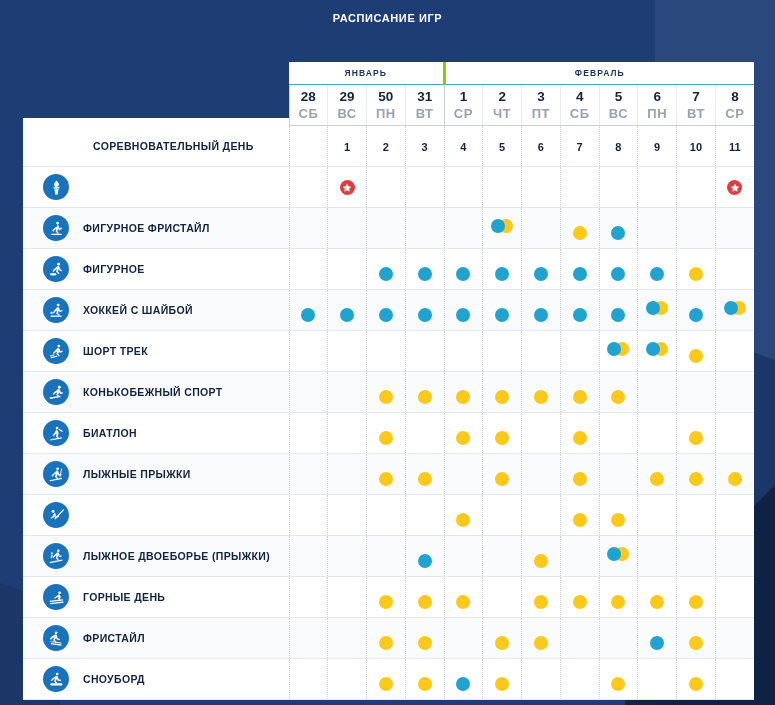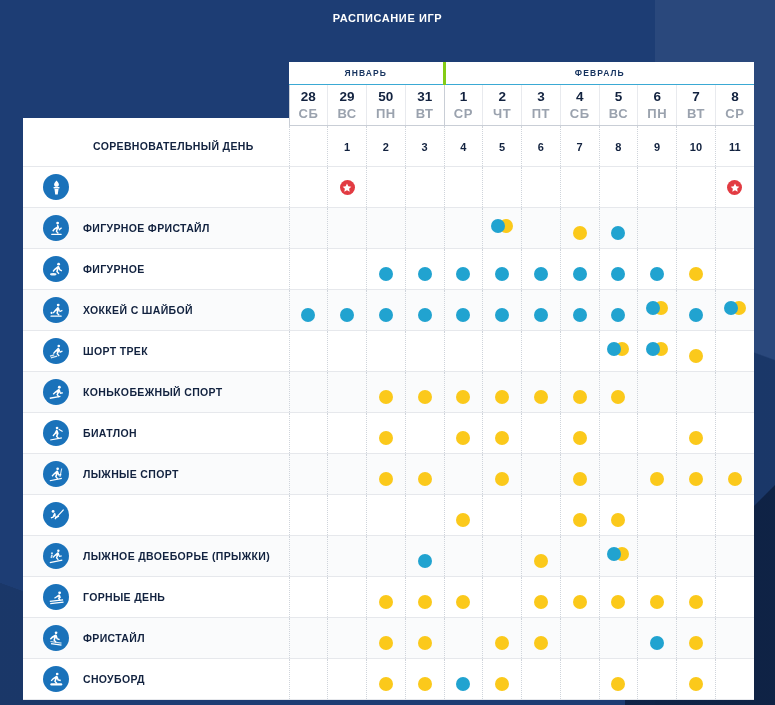--- a/index.html
+++ b/index.html
@@ -409,21 +409,21 @@
             <td class="row-lbl">
               <div class="cellwrap">
                 <span class="sicon">
                   <svg width="17" height="17" viewBox="0 0 24 24">
                     <circle cx="13.6" cy="4" r="1.9" fill="#fff"></circle>
                     <path fill="#fff" d="M12.4 6.4c1.3 0 2.1.8 2.4 1.9l1 3.3 2.8-.5.4 1.9-4.2.8-.9-2.6-1.7 3.6 2.3 2.7-1.5 1.3-3.1-3.7 1.3-4-2.5 1.4-2.3 2.6-1.4-1.3 2.8-3.2z"></path>
                     <path fill="#fff" d="M2.4 20l17-3.4.3 1.7-17 3.4z"></path>
                     <path fill="#fff" d="M18.6 3.4l1.5.3-2.5 12-1.5-.3z" opacity=".85"></path>
                   </svg>
                 </span>
-                <span class="sname">ЛЫЖНЫЕ СПОРТ</span>
+                <span class="sname">ЛЫЖНЫЕ ПРЫЖКИ</span>
               </div>
             </td>
             <td class="cell"></td>
             <td class="cell"></td>
             <td class="cell"><span class="mk"><span class="dot f"></span></span></td>
             <td class="cell"><span class="mk"><span class="dot f"></span></span></td>
             <td class="cell"></td>
             <td class="cell"><span class="mk"><span class="dot f"></span></span></td>
             <td class="cell"></td>
             <td class="cell"><span class="mk"><span class="dot f"></span></span></td>

